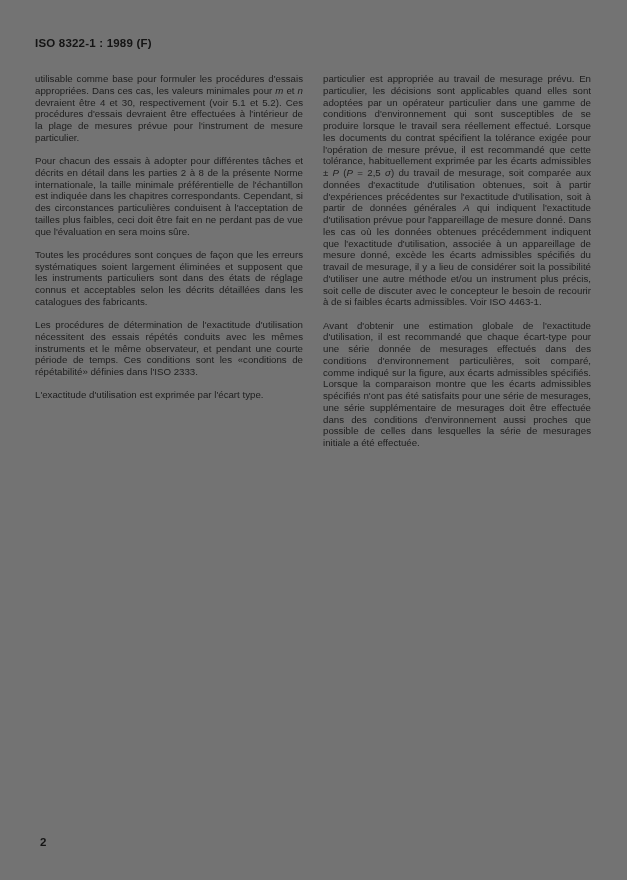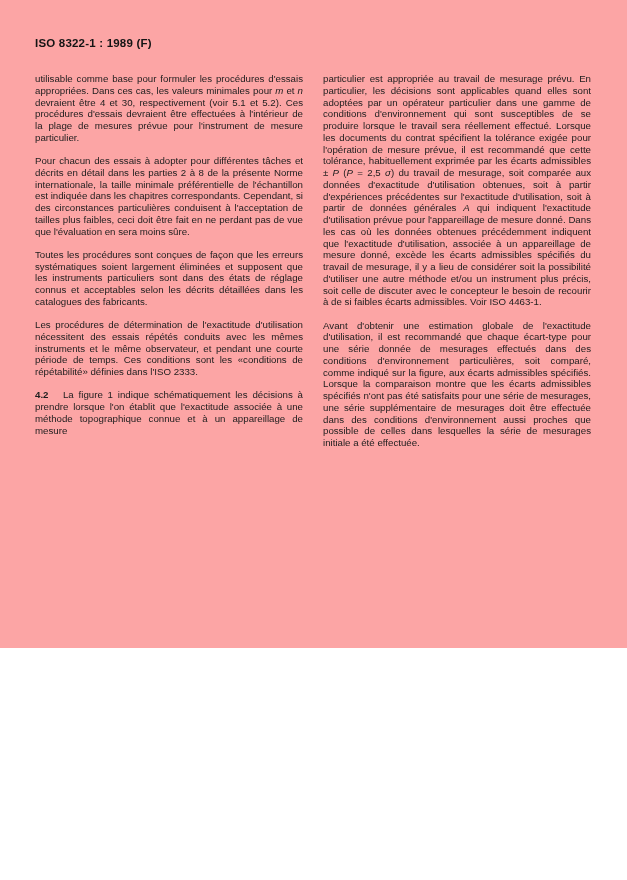--- a/index.html
+++ b/index.html
@@ -3,22 +3,22 @@
 <meta charset="utf-8">
 <style>
   html, body {
     margin: 0;
     padding: 0;
     background: #ffffff;
   }
   .page {
     position: relative;
     width: 627px;
-    height: 648px;
-    background: #fca5a5;
+    height: 880px;
+    background: #737373;
     font-family: "Liberation Sans", sans-serif;
     color: #1b1b1b;
     overflow: hidden;
   }
   .header {
     position: absolute;
     left: 35px;
     top: 37px;
     font-size: 11.5px;
     font-weight: bold;
@@ -66,21 +66,21 @@
 
 <div class="page">
   <div class="header">ISO 8322-1 : 1989 (F)</div>
 
   <div class="columns">
     <div class="col">
         <p class="para"><span>utilisable comme base pour formuler les procédures d'essais appropriées. Dans ces cas, les valeurs minimales pour </span><em>m</em><span> et </span><em>n</em><span> devraient être 4 et 30, respectivement (voir 5.1 et 5.2). Ces procédures d'essais devraient être effectuées à l'intérieur de la plage de mesures prévue pour l'instrument de mesure particulier.</span></p>
         <p class="para"><span>Pour chacun des essais à adopter pour différentes tâches et décrits en détail dans les parties 2 à 8 de la présente Norme internationale, la taille minimale préférentielle de l'échantillon est indiquée dans les chapitres correspondants. Cependant, si des circonstances particulières conduisent à l'acceptation de tailles plus faibles, ceci doit être fait en ne perdant pas de vue que l'évaluation en sera moins sûre.</span></p>
         <p class="para"><span>Toutes les procédures sont conçues de façon que les erreurs systématiques soient largement éliminées et supposent que les instruments particuliers sont dans des états de réglage connus et acceptables selon les décrits détaillées dans les catalogues des fabricants.</span></p>
         <p class="para"><span>Les procédures de détermination de l'exactitude d'utilisation nécessitent des essais répétés conduits avec les mêmes instruments et le même observateur, et pendant une courte période de temps. Ces conditions sont les «conditions de répétabilité» définies dans l'ISO 2333.</span></p>
-        <p class="para"><strong>4.2</strong><span>&nbsp;&nbsp;&nbsp;La figure 1 indique schématiquement les décisions à prendre lorsque l'on établit que l'exactitude associée à une méthode topographique connue et à un appareillage de mesure</span></p>
+        <p class="para"><span>L'exactitude d'utilisation est exprimée par l'écart type.</span></p>
       </div>
     <div class="col">
         <p class="para"><span>particulier est appropriée au travail de mesurage prévu. En particulier, les décisions sont applicables quand elles sont adoptées par un opérateur particulier dans une gamme de conditions d'environnement qui sont susceptibles de se produire lorsque le travail sera réellement effectué. Lorsque les documents du contrat spécifient la tolérance exigée pour l'opération de mesure prévue, il est recommandé que cette tolérance, habituellement exprimée par les écarts admissibles ± </span><em>P</em><span> (</span><em>P</em><span> = 2,5 </span><em>σ</em><span>) du travail de mesurage, soit comparée aux données d'exactitude d'utilisation obtenues, soit à partir d'expériences précédentes sur l'exactitude d'utilisation, soit à partir de données générales </span><em>A</em><span> qui indiquent l'exactitude d'utilisation prévue pour l'appareillage de mesure donné. Dans les cas où les données obtenues précédemment indiquent que l'exactitude d'utilisation, associée à un appareillage de mesure donné, excède les écarts admissibles spécifiés du travail de mesurage, il y a lieu de considérer soit la possibilité d'utiliser une autre méthode et/ou un instrument plus précis, soit celle de discuter avec le concepteur le besoin de recourir à de si faibles écarts admissibles. Voir ISO 4463-1.</span></p>
         <p class="para"><span>Avant d'obtenir une estimation globale de l'exactitude d'utilisation, il est recommandé que chaque écart-type pour une série donnée de mesurages effectués dans des conditions d'environnement particulières, soit comparé, comme indiqué sur la figure, aux écarts admissibles spécifiés. Lorsque la comparaison montre que les écarts admissibles spécifiés n'ont pas été satisfaits pour une série de mesurages, une série supplémentaire de mesurages doit être effectuée dans des conditions d'environnement aussi proches que possible de celles dans lesquelles la série de mesurages initiale a été effectuée.</span></p>
       </div>
   </div>
 
   <div class="page-number">2</div>
 </div>
 

